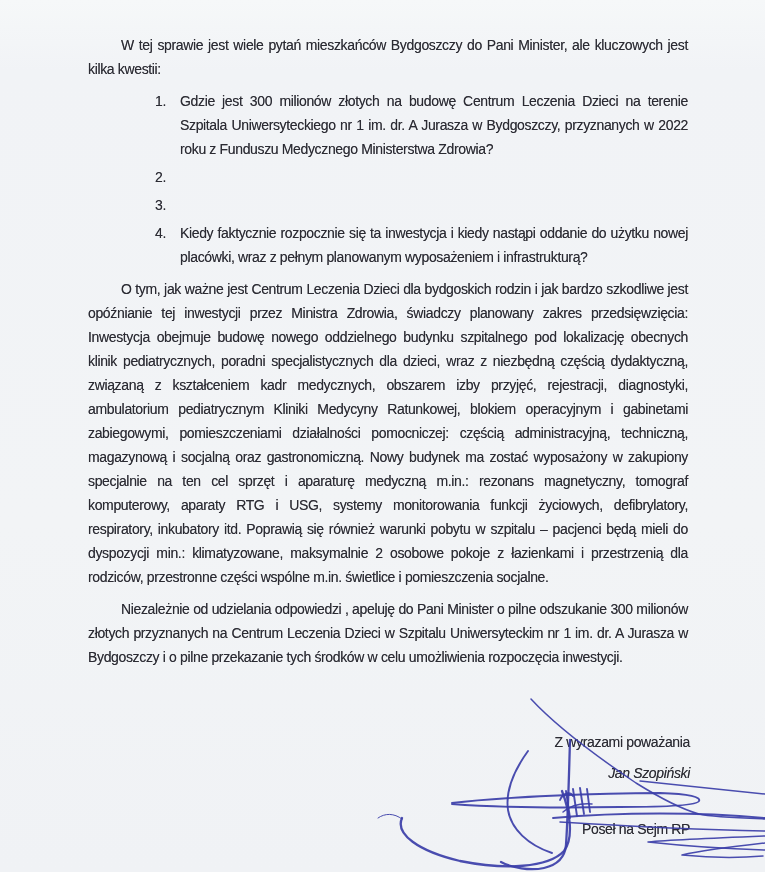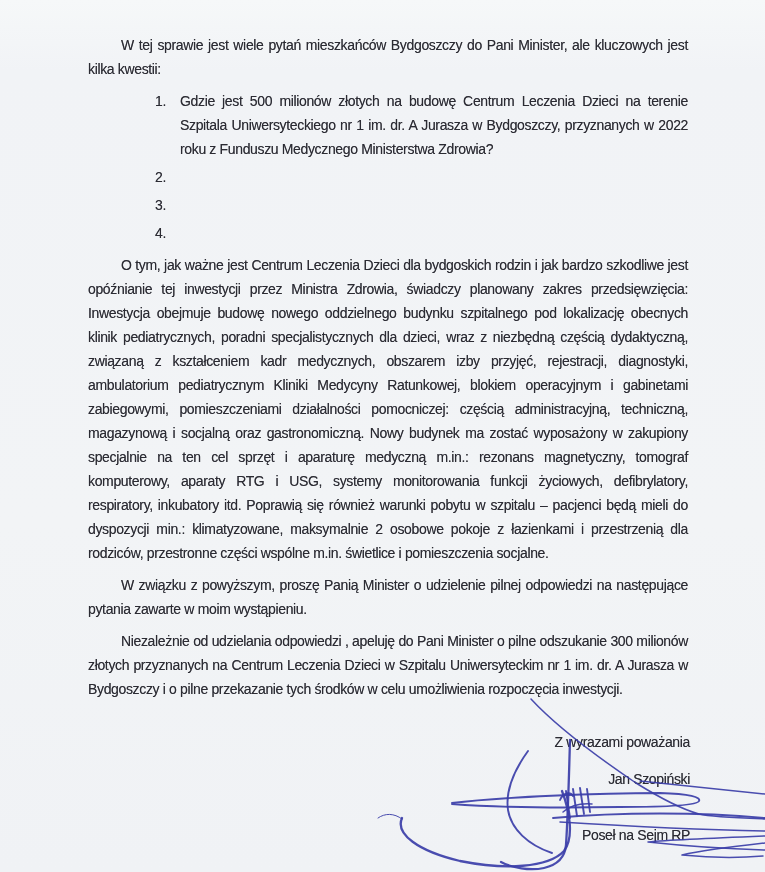--- a/index.html
+++ b/index.html
@@ -47,21 +47,21 @@
     position: absolute;
     right: 75px;
     top: 733px;
     text-align: right;
     font-size: 14px;
     line-height: 19.6px;
     letter-spacing: -0.35px;
     color: #2b2b33;
     text-shadow: 0 0 0.6px rgba(43,43,51,0.55);
   }
-  .closing .name { margin-top: 17px; }
+  .closing .name { margin-top: 11px; font-style: italic; }
   .closing .title { margin-top: 37px; }
   .signature {
     position: absolute;
     left: 0; top: 0;
     width: 765px; height: 872px;
     pointer-events: none;
   }
   .signature path {
     fill: none;
     stroke: #3b3ea8;
@@ -79,36 +79,36 @@
 
 <div class="page">
 
   <div class="content">
 
     <p class="para">W tej sprawie jest wiele pytań mieszkańców Bydgoszczy do Pani Minister, ale kluczowych jest kilka kwestii:</p>
 
     <div class="questions">
       <div class="q-item">
         <span class="q-num">1.</span>
-        <span class="q-text">Gdzie jest 500 milionów złotych na budowę Centrum Leczenia Dzieci na terenie Szpitala Uniwersyteckiego nr 1 im. dr. A Jurasza w Bydgoszczy, przyznanych w 2022 roku z Funduszu Medycznego Ministerstwa Zdrowia?</span>
+        <span class="q-text">Gdzie jest 300 milionów złotych na budowę Centrum Leczenia Dzieci na terenie Szpitala Uniwersyteckiego nr 1 im. dr. A Jurasza w Bydgoszczy, przyznanych w 2022 roku z Funduszu Medycznego Ministerstwa Zdrowia?</span>
       </div>
       <div class="q-item">
         <span class="q-num">2.</span>
       </div>
       <div class="q-item">
         <span class="q-num">3.</span>
       </div>
       <div class="q-item">
         <span class="q-num">4.</span>
+        <span class="q-text">Kiedy faktycznie rozpocznie się ta inwestycja i kiedy nastąpi oddanie do użytku nowej placówki, wraz z pełnym planowanym wyposażeniem i infrastrukturą?</span>
       </div>
     </div>
 
     <p class="para">O tym, jak ważne jest Centrum Leczenia Dzieci dla bydgoskich rodzin i jak bardzo szkodliwe jest opóźnianie tej inwestycji przez Ministra Zdrowia, świadczy planowany zakres przedsięwzięcia: Inwestycja obejmuje budowę nowego oddzielnego budynku szpitalnego pod lokalizację obecnych klinik pediatrycznych, poradni specjalistycznych dla dzieci, wraz z niezbędną częścią dydaktyczną, związaną z kształceniem kadr medycznych, obszarem izby przyjęć, rejestracji, diagnostyki, ambulatorium pediatrycznym Kliniki Medycyny Ratunkowej, blokiem operacyjnym i gabinetami zabiegowymi, pomieszczeniami działalności pomocniczej: częścią administracyjną, techniczną, magazynową i socjalną oraz gastronomiczną. Nowy budynek ma zostać wyposażony w zakupiony specjalnie na ten cel sprzęt i aparaturę medyczną m.in.: rezonans magnetyczny, tomograf komputerowy, aparaty RTG i USG, systemy monitorowania funkcji życiowych, defibrylatory, respiratory, inkubatory itd. Poprawią się również warunki pobytu w szpitalu – pacjenci będą mieli do dyspozycji min.: klimatyzowane, maksymalnie 2 osobowe pokoje z łazienkami i przestrzenią dla rodziców, przestronne części wspólne m.in. świetlice i pomieszczenia socjalne.</p>
 
-    <p class="para">W związku z powyższym, proszę Panią Minister o udzielenie pilnej odpowiedzi na następujące pytania zawarte w moim wystąpieniu.</p>
 
     <p class="para">Niezależnie od udzielania odpowiedzi , apeluję do Pani Minister o pilne odszukanie 300 milionów złotych przyznanych na Centrum Leczenia Dzieci w Szpitalu Uniwersyteckim nr 1 im. dr. A Jurasza w Bydgoszczy i o pilne przekazanie tych środków w celu umożliwienia rozpoczęcia inwestycji.</p>
 
   </div>
 
   <div class="closing">
     <div class="salutation">Z wyrazami poważania</div>
     <div class="name">Jan Szopiński</div>
     <div class="title">Poseł na Sejm RP</div>
   </div>

